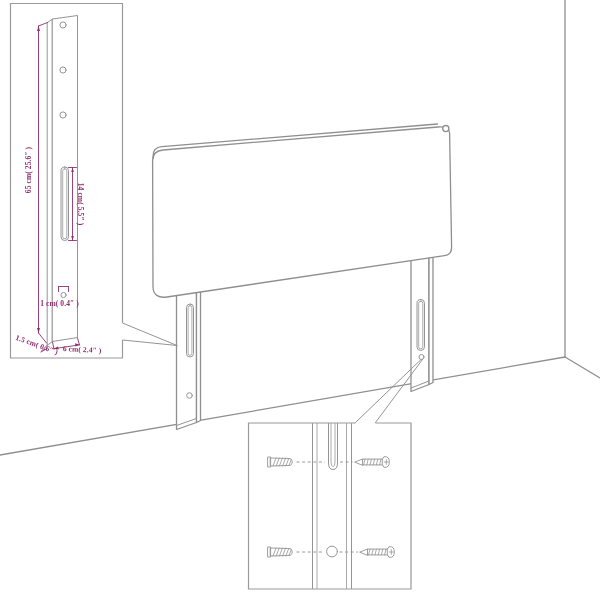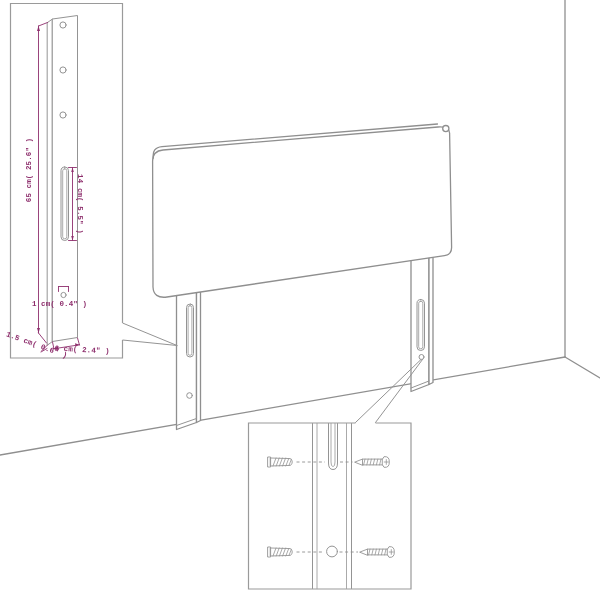--- a/index.html
+++ b/index.html
@@ -1,17 +1,17 @@
 <!DOCTYPE html>
 <html><head>
 <meta charset="utf-8">
 <style>
   html,body{margin:0;padding:0;background:#fff;}
   #stage{position:relative;width:600px;height:600px;background:#fff;overflow:hidden;
-         font-family:Liberation Mono, monospace;}
+         font-family:Liberation Serif, serif;}
   svg{display:block;}
   .ln  {stroke:#8f8f8f;fill:none;stroke-width:1.3;stroke-linecap:round;stroke-linejoin:round;}
   .lnt {stroke:#949494;fill:none;stroke-width:1;stroke-linecap:round;stroke-linejoin:round;}
   .box {stroke:#9a9a9a;fill:none;stroke-width:1.2;stroke-linejoin:miter;}
   .wh  {fill:#ffffff;}
   .dash{stroke:#8f8f8f;fill:none;stroke-width:0.9;stroke-dasharray:3 2.6;}
   .dim {stroke:#8e2f6d;fill:none;stroke-width:0.9;stroke-linecap:round;}
   .dimf{fill:#8e2f6d;stroke:none;}
   .dim-label{fill:#8e2f6d;font-size:7.5px;font-weight:700;letter-spacing:0.1px;}
 </style>

